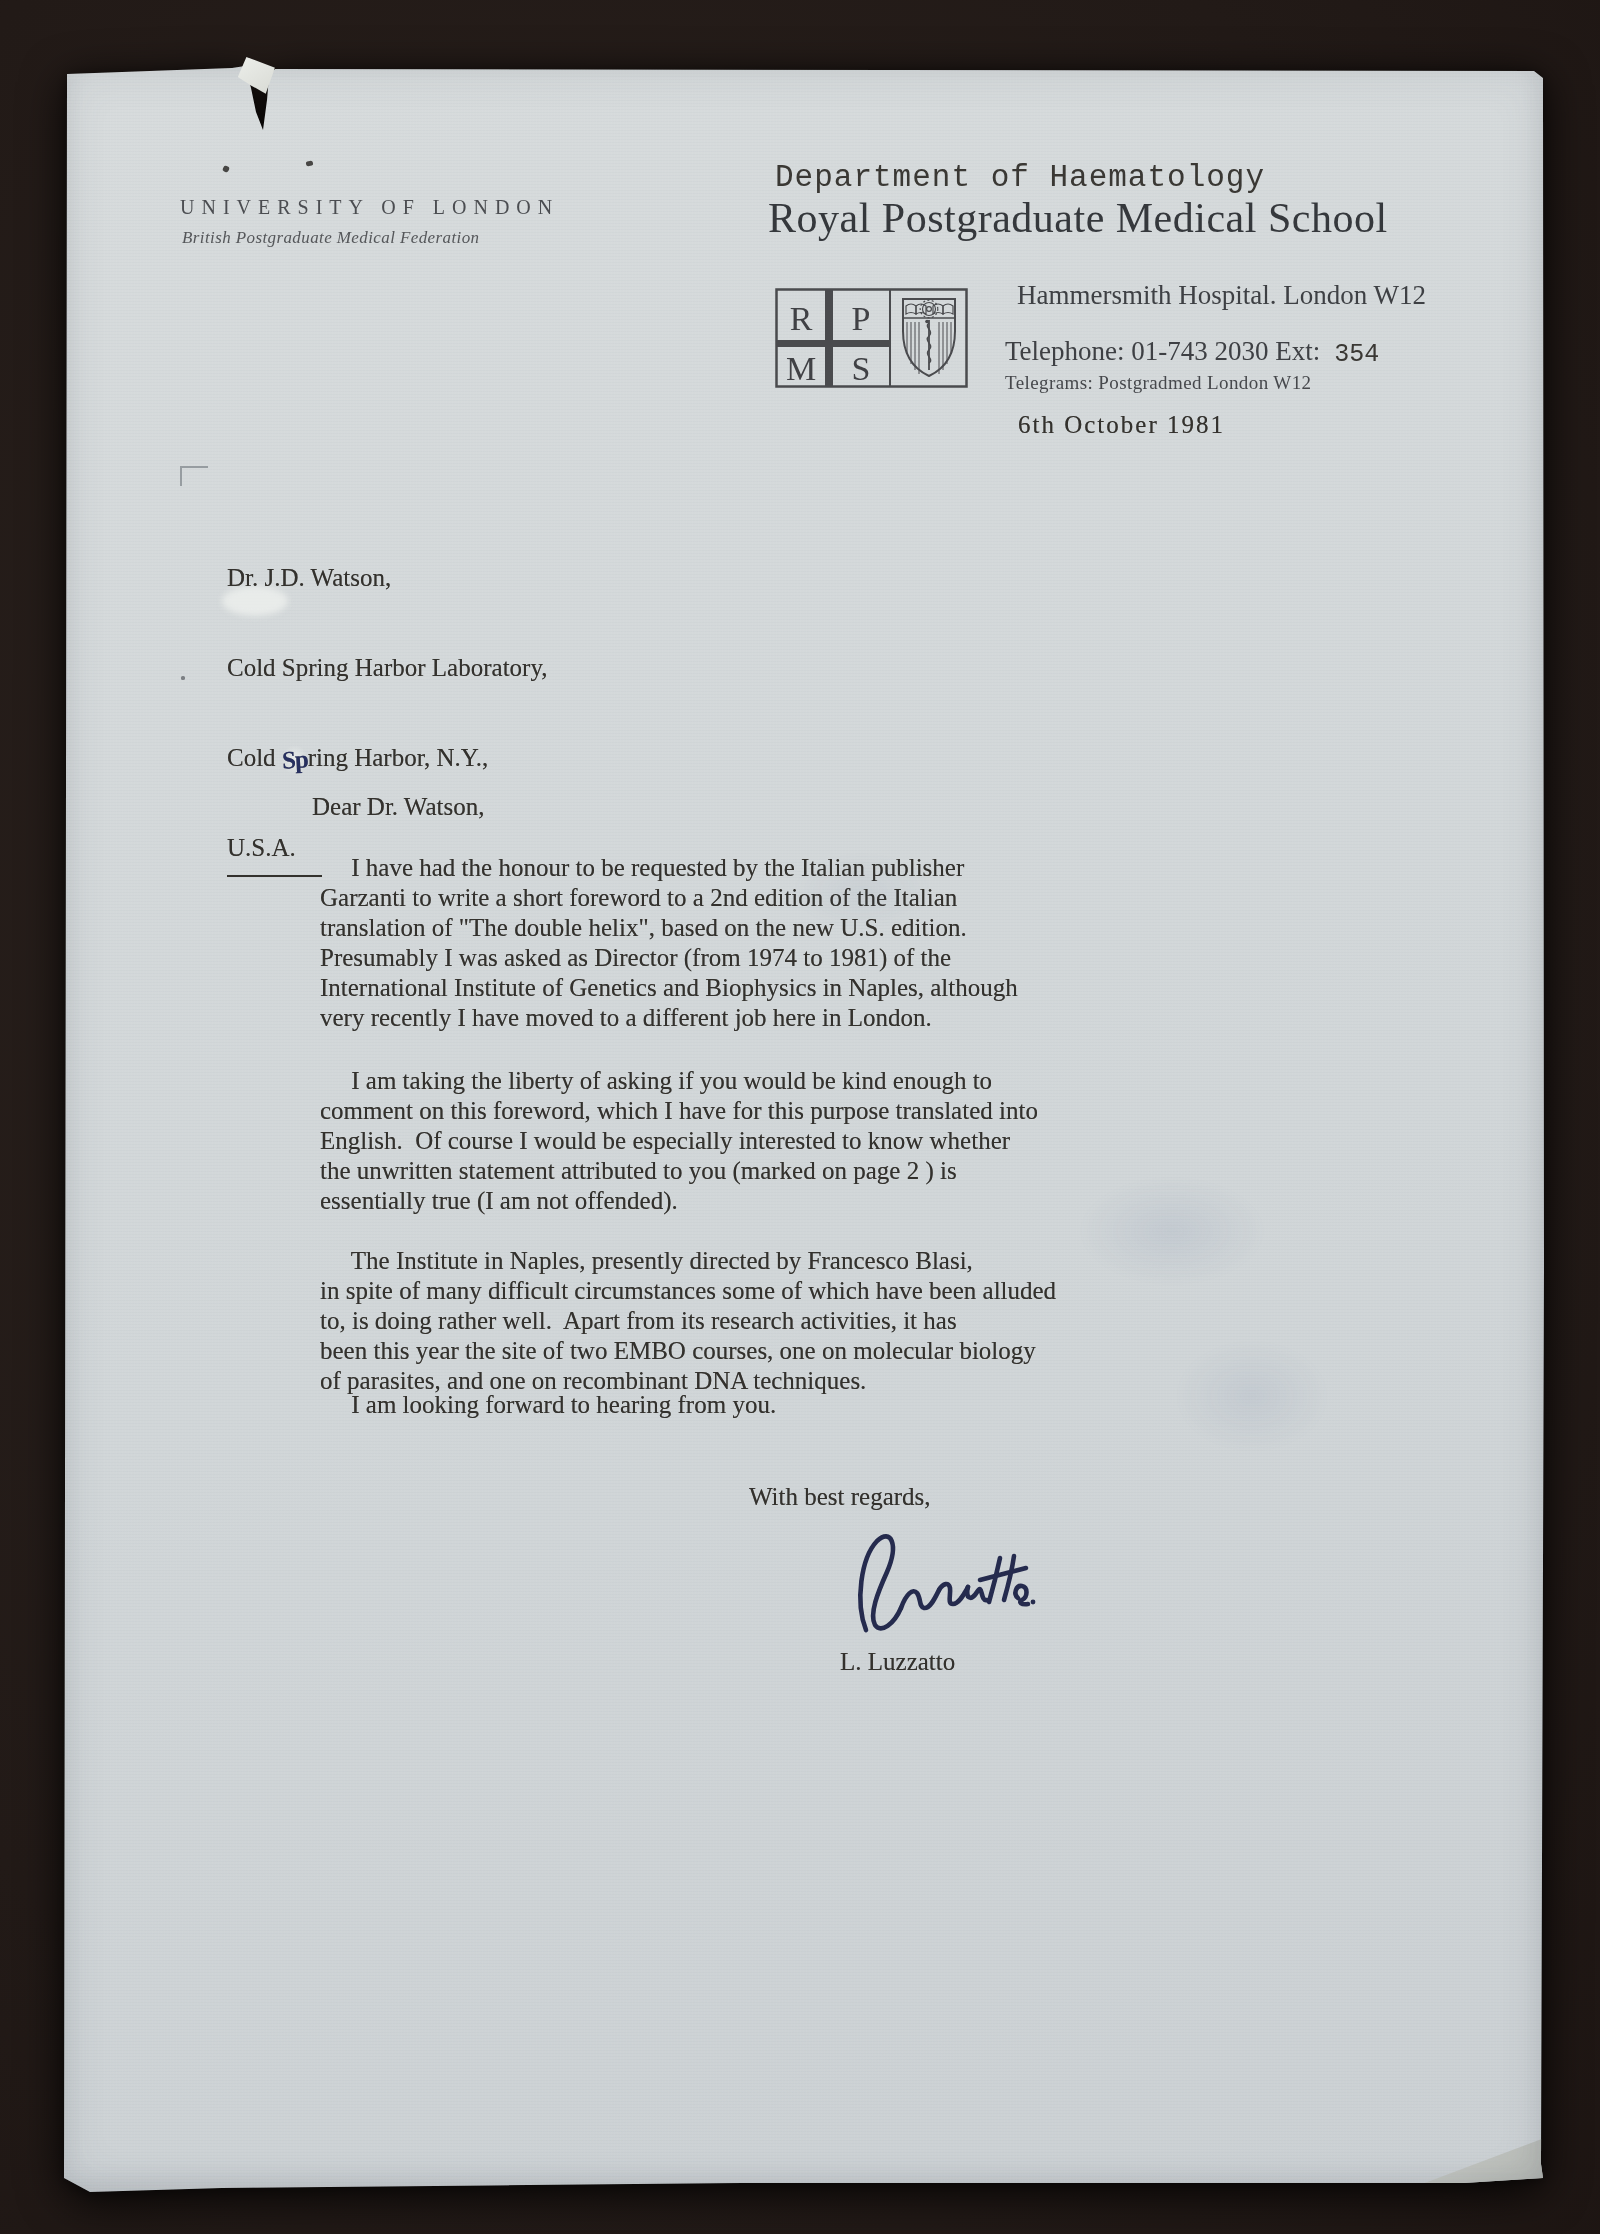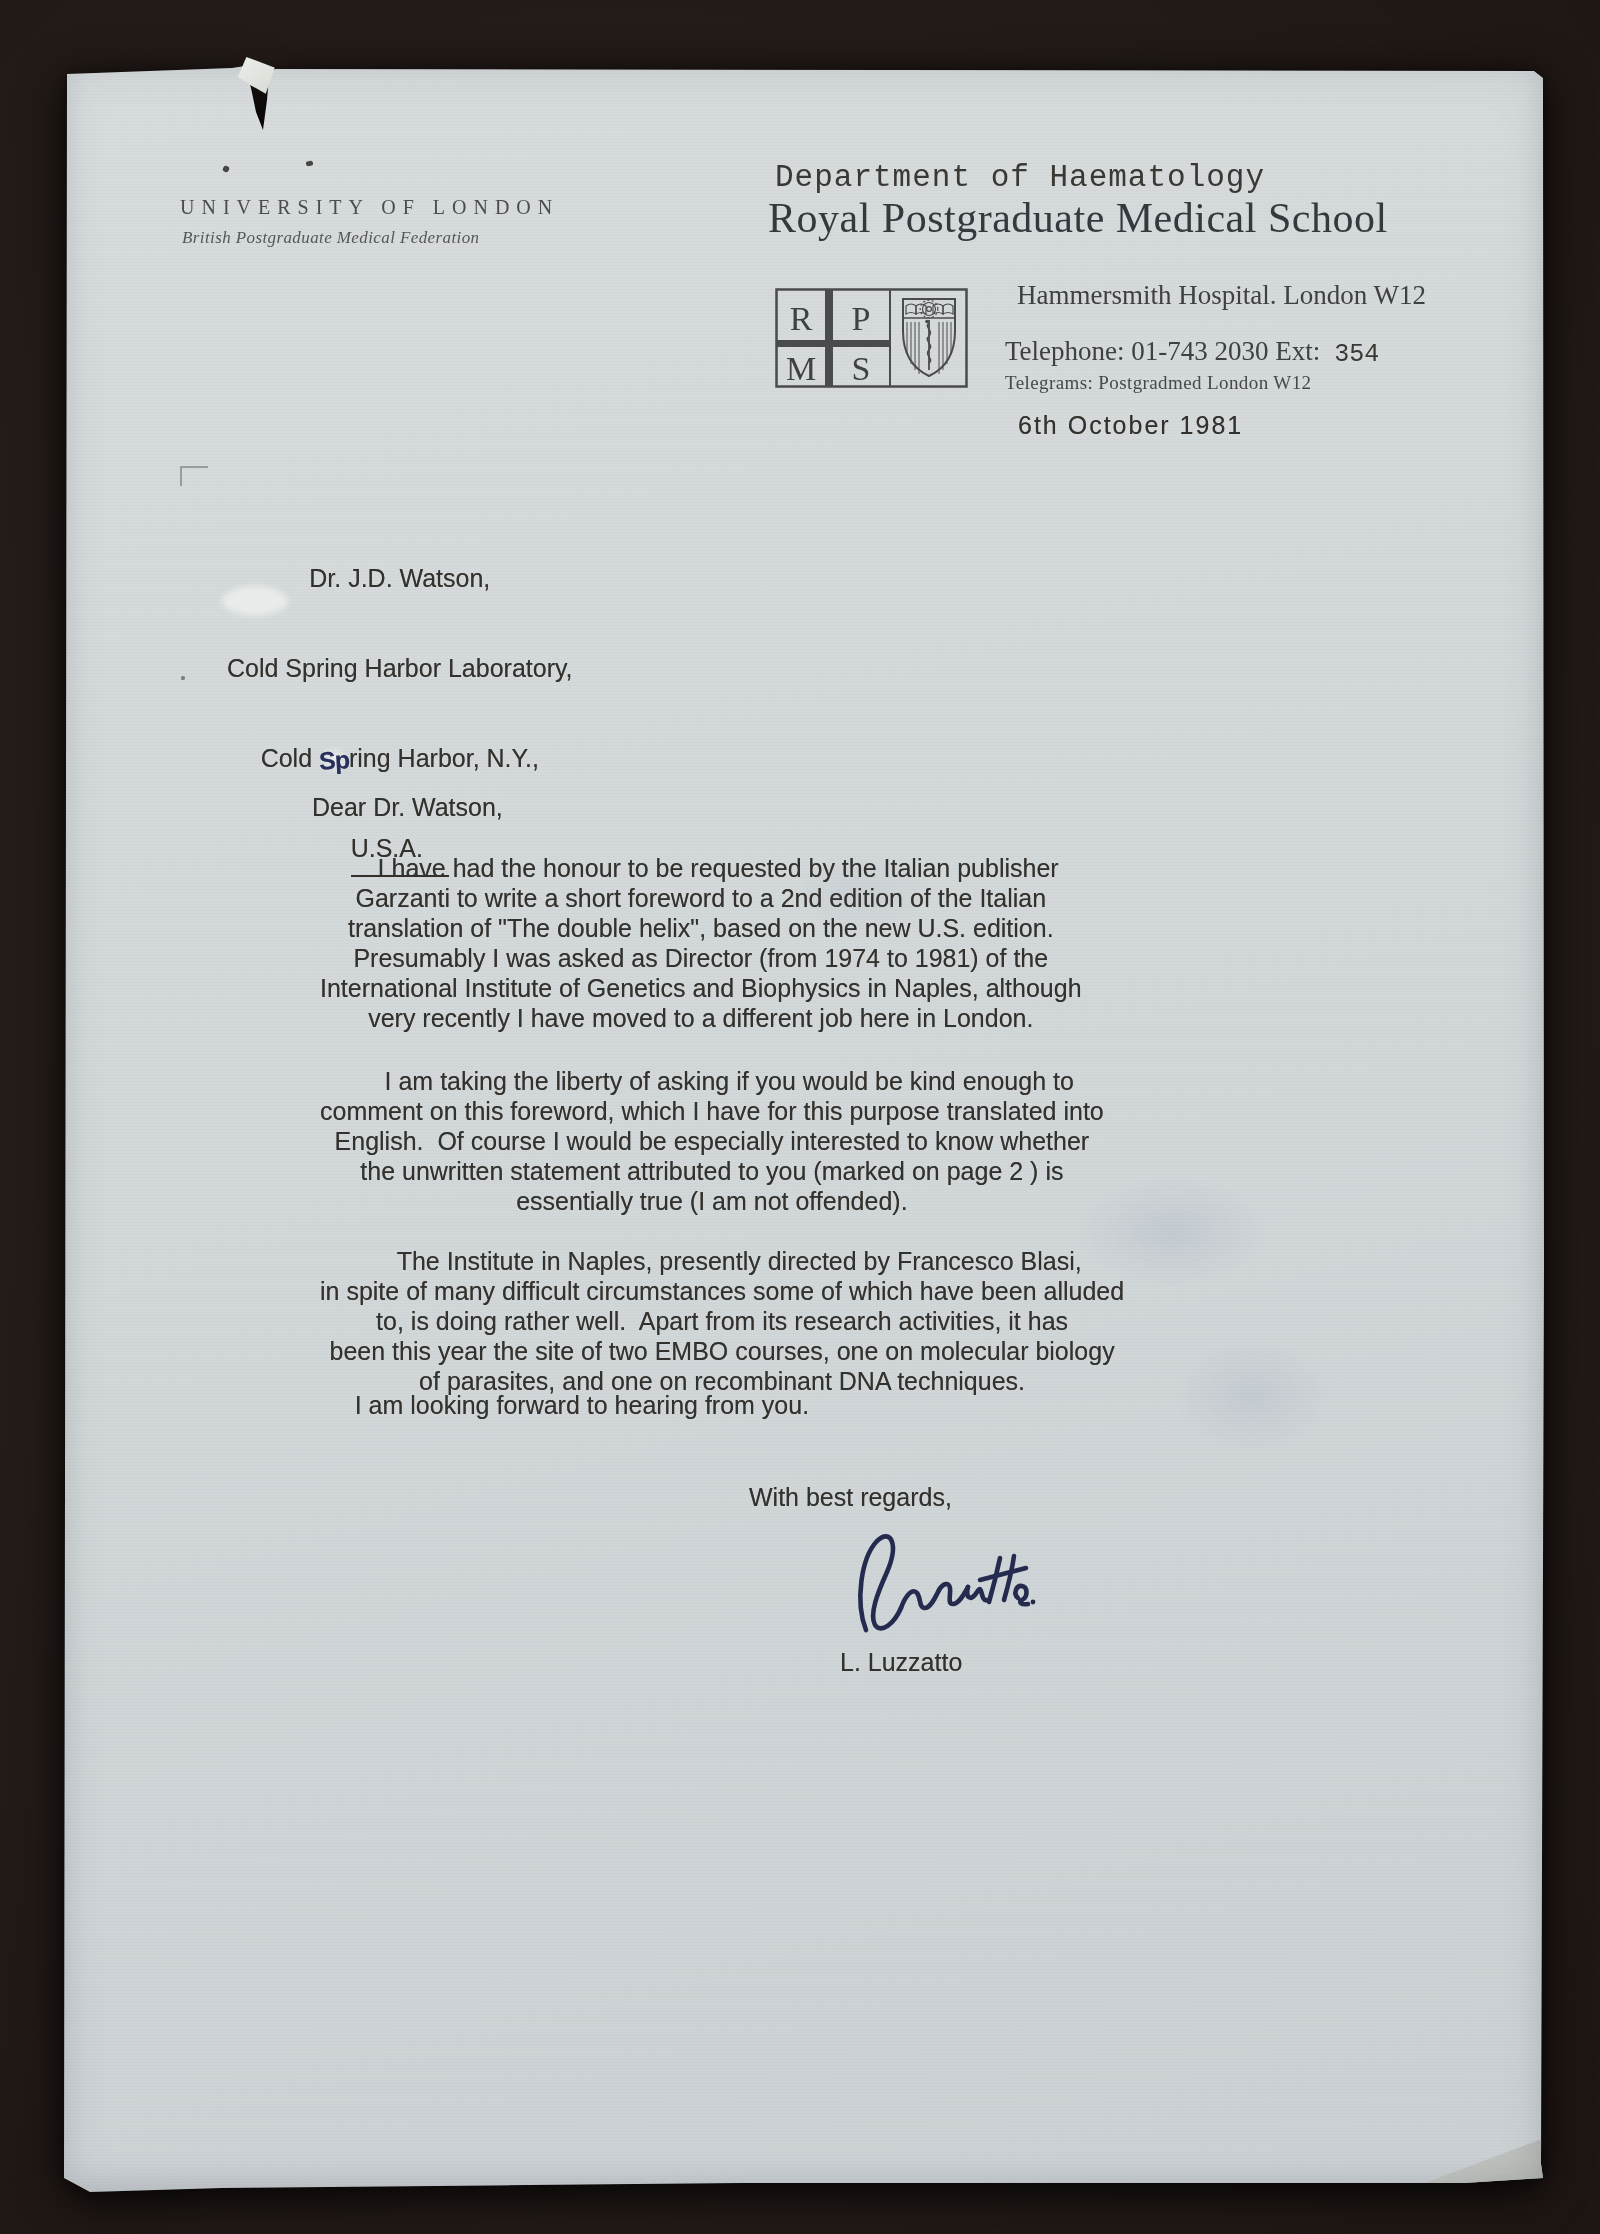--- a/index.html
+++ b/index.html
@@ -25,21 +25,21 @@
   .dept{position:absolute;left:713px;top:94px;font-family:"Liberation Mono","DejaVu Sans Mono",monospace;font-size:31px;color:#3a3834;letter-spacing:1px;}
   .school{position:absolute;left:706px;top:128px;font-size:42px;color:#35383c;letter-spacing:.5px;}
   .addr1{position:absolute;left:943px;top:214px;font-size:27px;color:#3e4044;margin-left:12px;}
   .addr2{position:absolute;left:943px;top:242px;font-size:27px;color:#3e4044;margin-top:28px;}
   .ext-num{font-family:"Liberation Mono","DejaVu Sans Mono",monospace;font-size:25px;color:#3a3834;margin-left:14px;display:inline-block;transform:translateY(1px);}
   .telegrams{position:absolute;left:943px;top:306px;font-size:19px;color:#46484c;letter-spacing:.4px;}
   .date{position:absolute;left:956px;top:344px;font-family:"Liberation Mono","DejaVu Sans Mono",monospace;font-size:25px;letter-spacing:2px;color:#33312d;}
   
   .crest{position:absolute;left:713px;top:222px;width:193px;height:100px;}
   
-  .typed{font-family:Liberation Sans, sans-serif;font-size:25px;line-height:30px;color:#33312d;white-space:pre;text-shadow:0 0 .6px rgba(45,43,40,.5);text-align:center;}
+  .typed{font-family:Liberation Serif, serif;font-size:25px;line-height:30px;color:#33312d;white-space:pre;text-shadow:0 0 .6px rgba(45,43,40,.5);}
   .recipient{position:absolute;left:165px;top:437px;}
   .overwrite{color:#273060;font-weight:bold;display:inline-block;transform:translateY(2px) rotate(-3deg);letter-spacing:-1px;
     background:radial-gradient(closest-side, rgba(236,239,238,.95), rgba(236,239,238,0));}
   .usa{display:inline-block;border-bottom:2px solid #33312d;padding:0 26px 12px 0;}
   .corner-mark{position:absolute;left:118px;top:400px;width:26px;height:18px;border-left:2px solid rgba(130,136,142,.75);border-top:2px solid rgba(130,136,142,.75);}
   .salutation{position:absolute;left:250px;top:726px;}
   .p1{position:absolute;left:258px;top:787px;}
   .p2{position:absolute;left:258px;top:1000px;}
   .p3{position:absolute;left:258px;top:1180px;}
   .closing{position:absolute;left:258px;top:1324px;}

